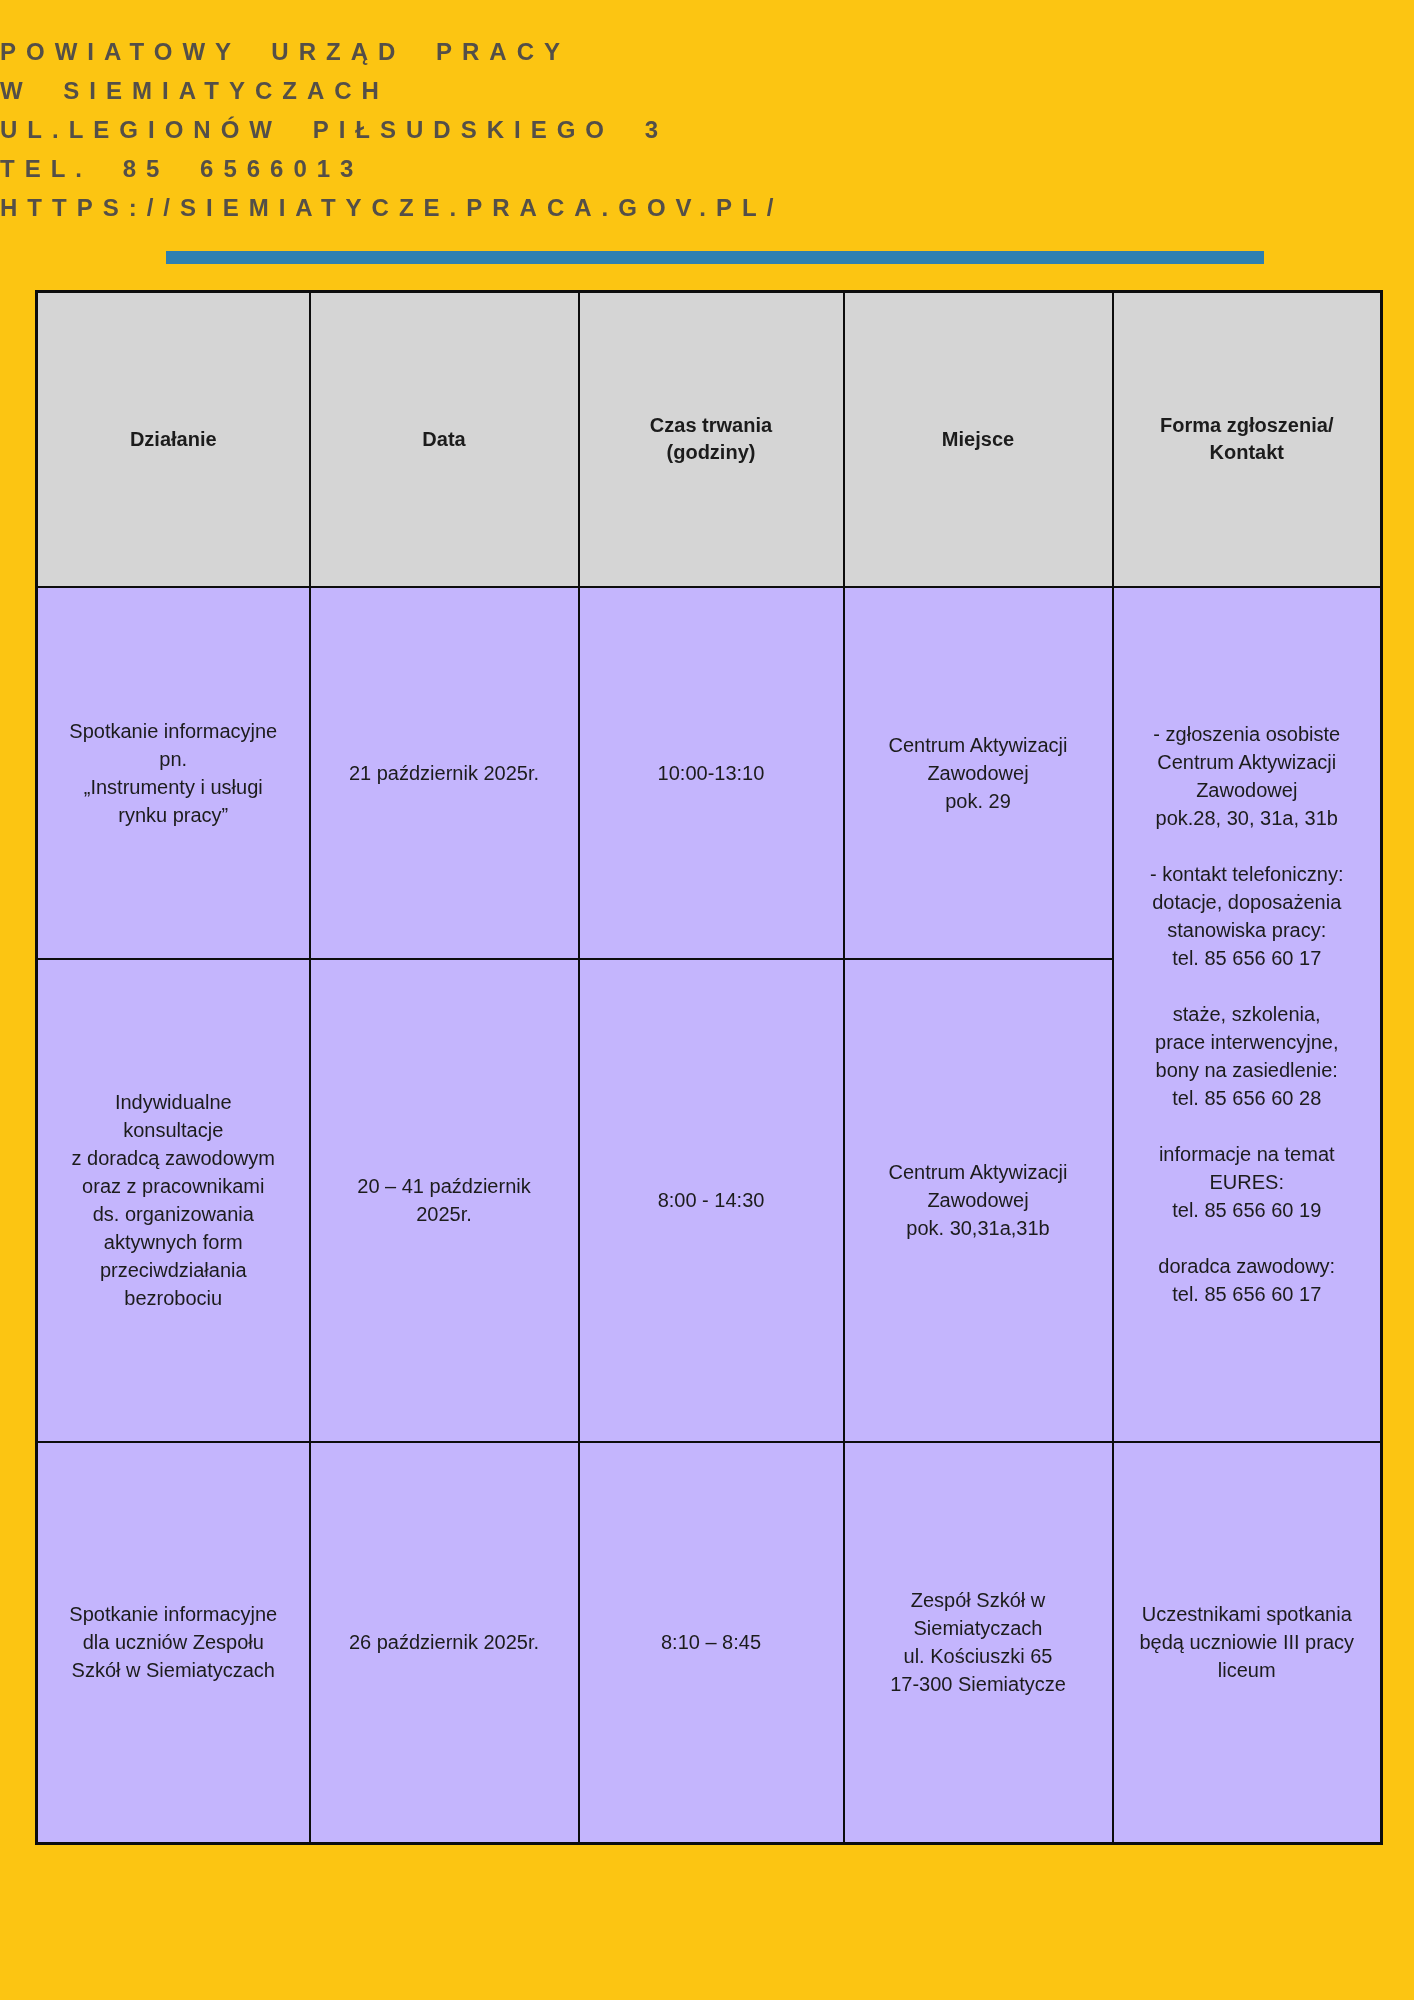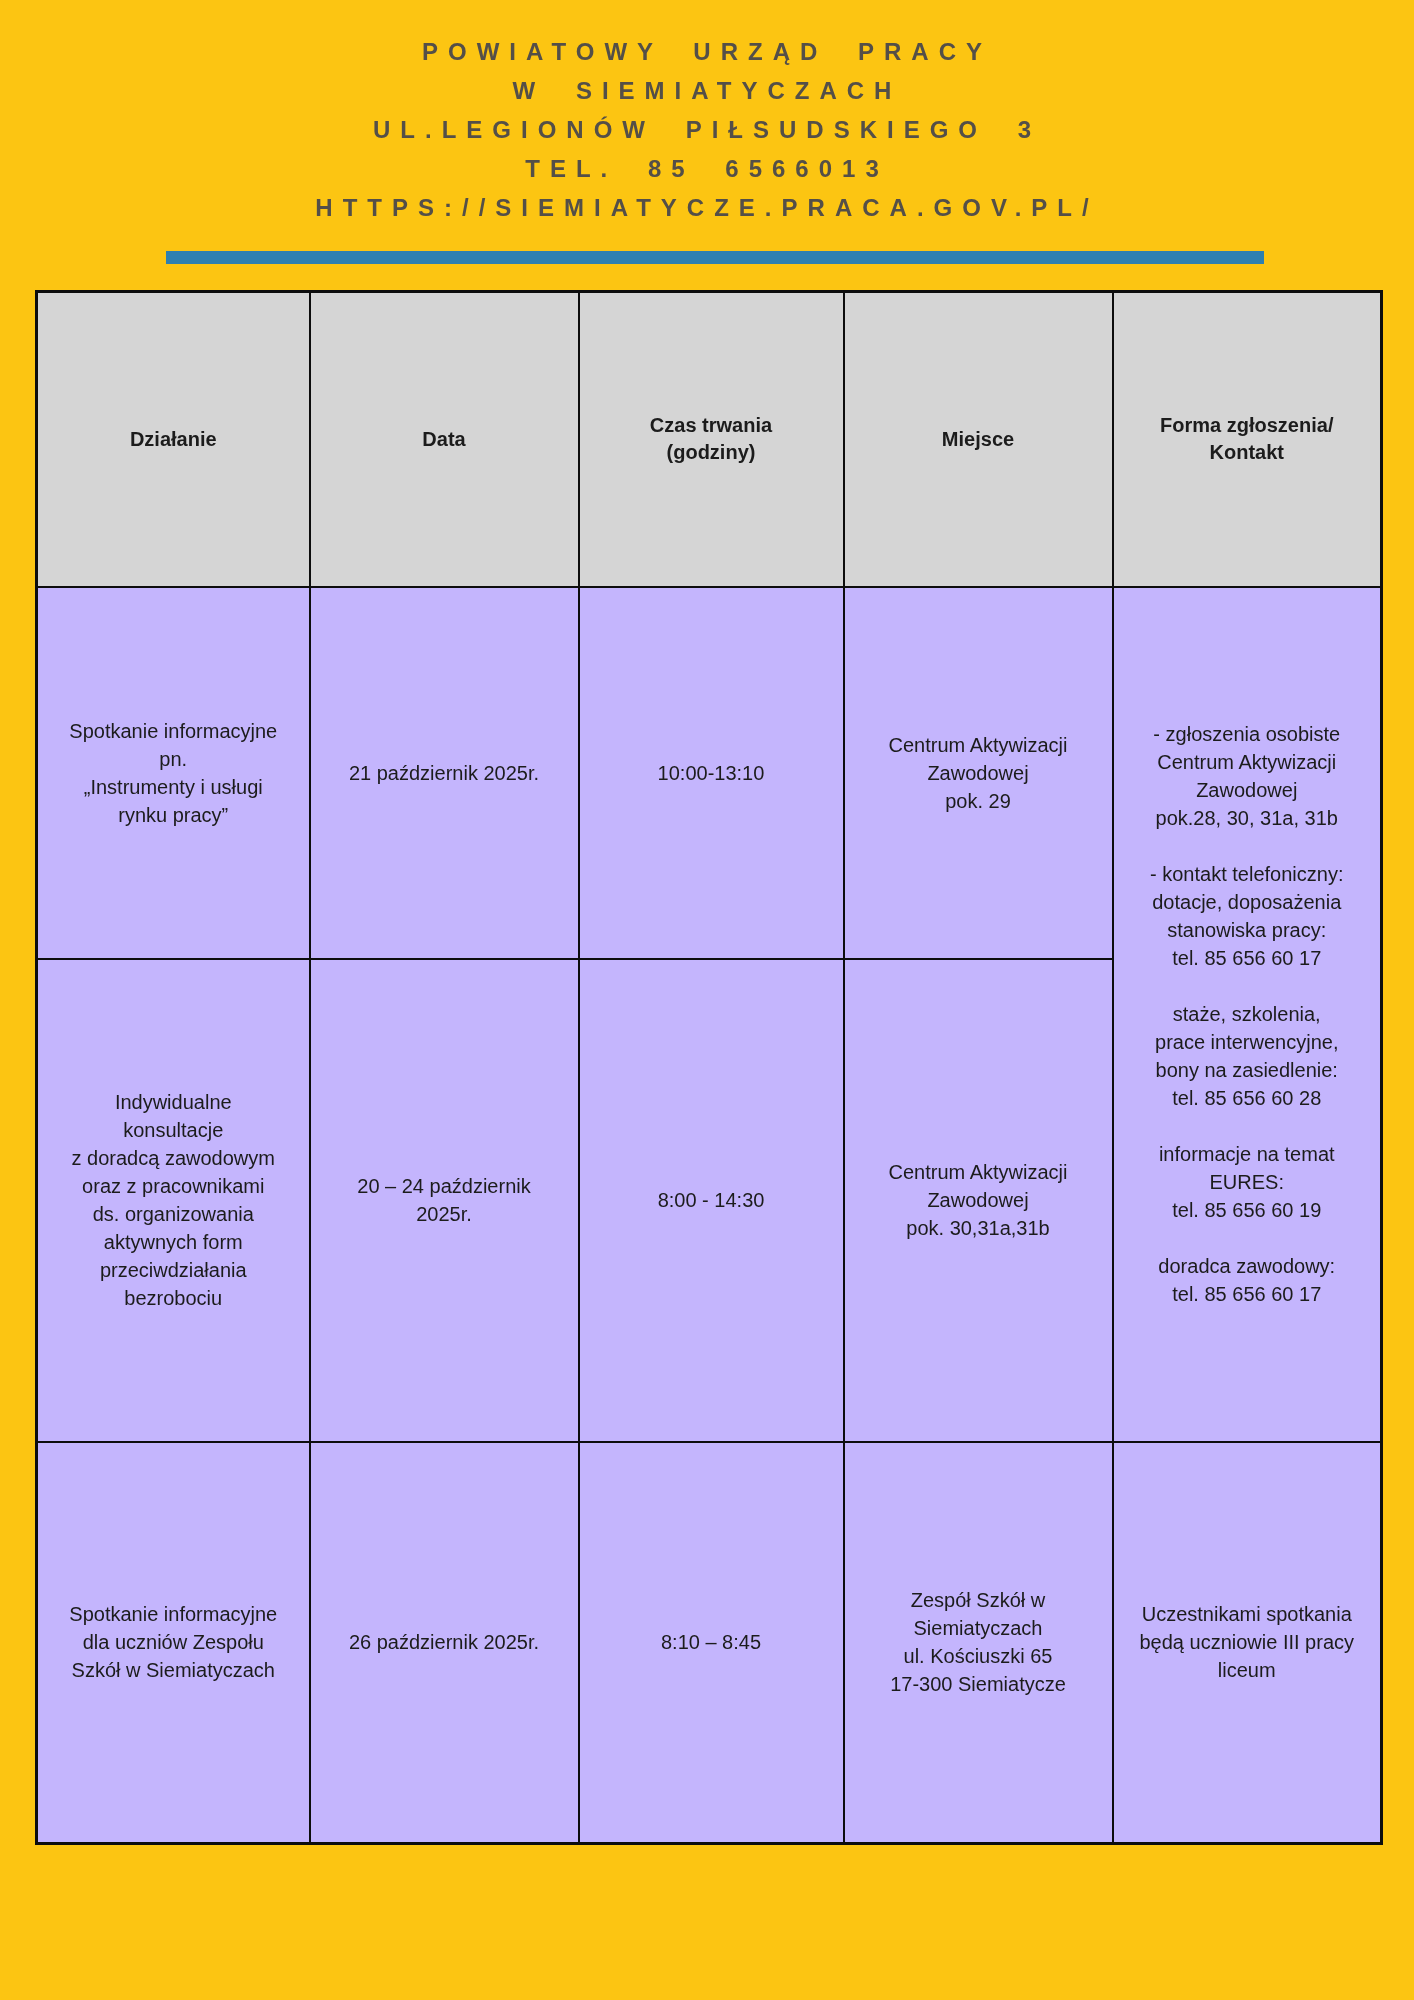--- a/index.html
+++ b/index.html
@@ -9,21 +9,20 @@
     height: 2000px;
     background: #FCC512;
     font-family: "Liberation Sans", sans-serif;
     overflow: hidden;
   }
   .header-block {
     position: absolute;
     top: 32px;
     left: 0;
     right: 0;
-    text-align: center;
   }
   .header-line {
     font-size: 24px;
     font-weight: bold;
     letter-spacing: 10px;
     word-spacing: 14px;
     line-height: 39px;
     color: #544F48;
     text-transform: uppercase;
     white-space: nowrap;
@@ -141,21 +140,21 @@
       </tr>
       <tr class="data-row-2">
         <td>Indywidualne
 konsultacje
 z doradcą zawodowym
 oraz z pracownikami
 ds. organizowania
 aktywnych form
 przeciwdziałania
 bezrobociu</td>
-        <td>20 – 24 październik
+        <td>20 – 41 październik
 2025r.</td>
         <td>8:00 - 14:30</td>
         <td>Centrum Aktywizacji
 Zawodowej
 pok. 30,31a,31b</td>
       </tr>
       <tr class="data-row-3">
         <td>Spotkanie informacyjne
 dla uczniów Zespołu
 Szkół w Siemiatyczach</td>

